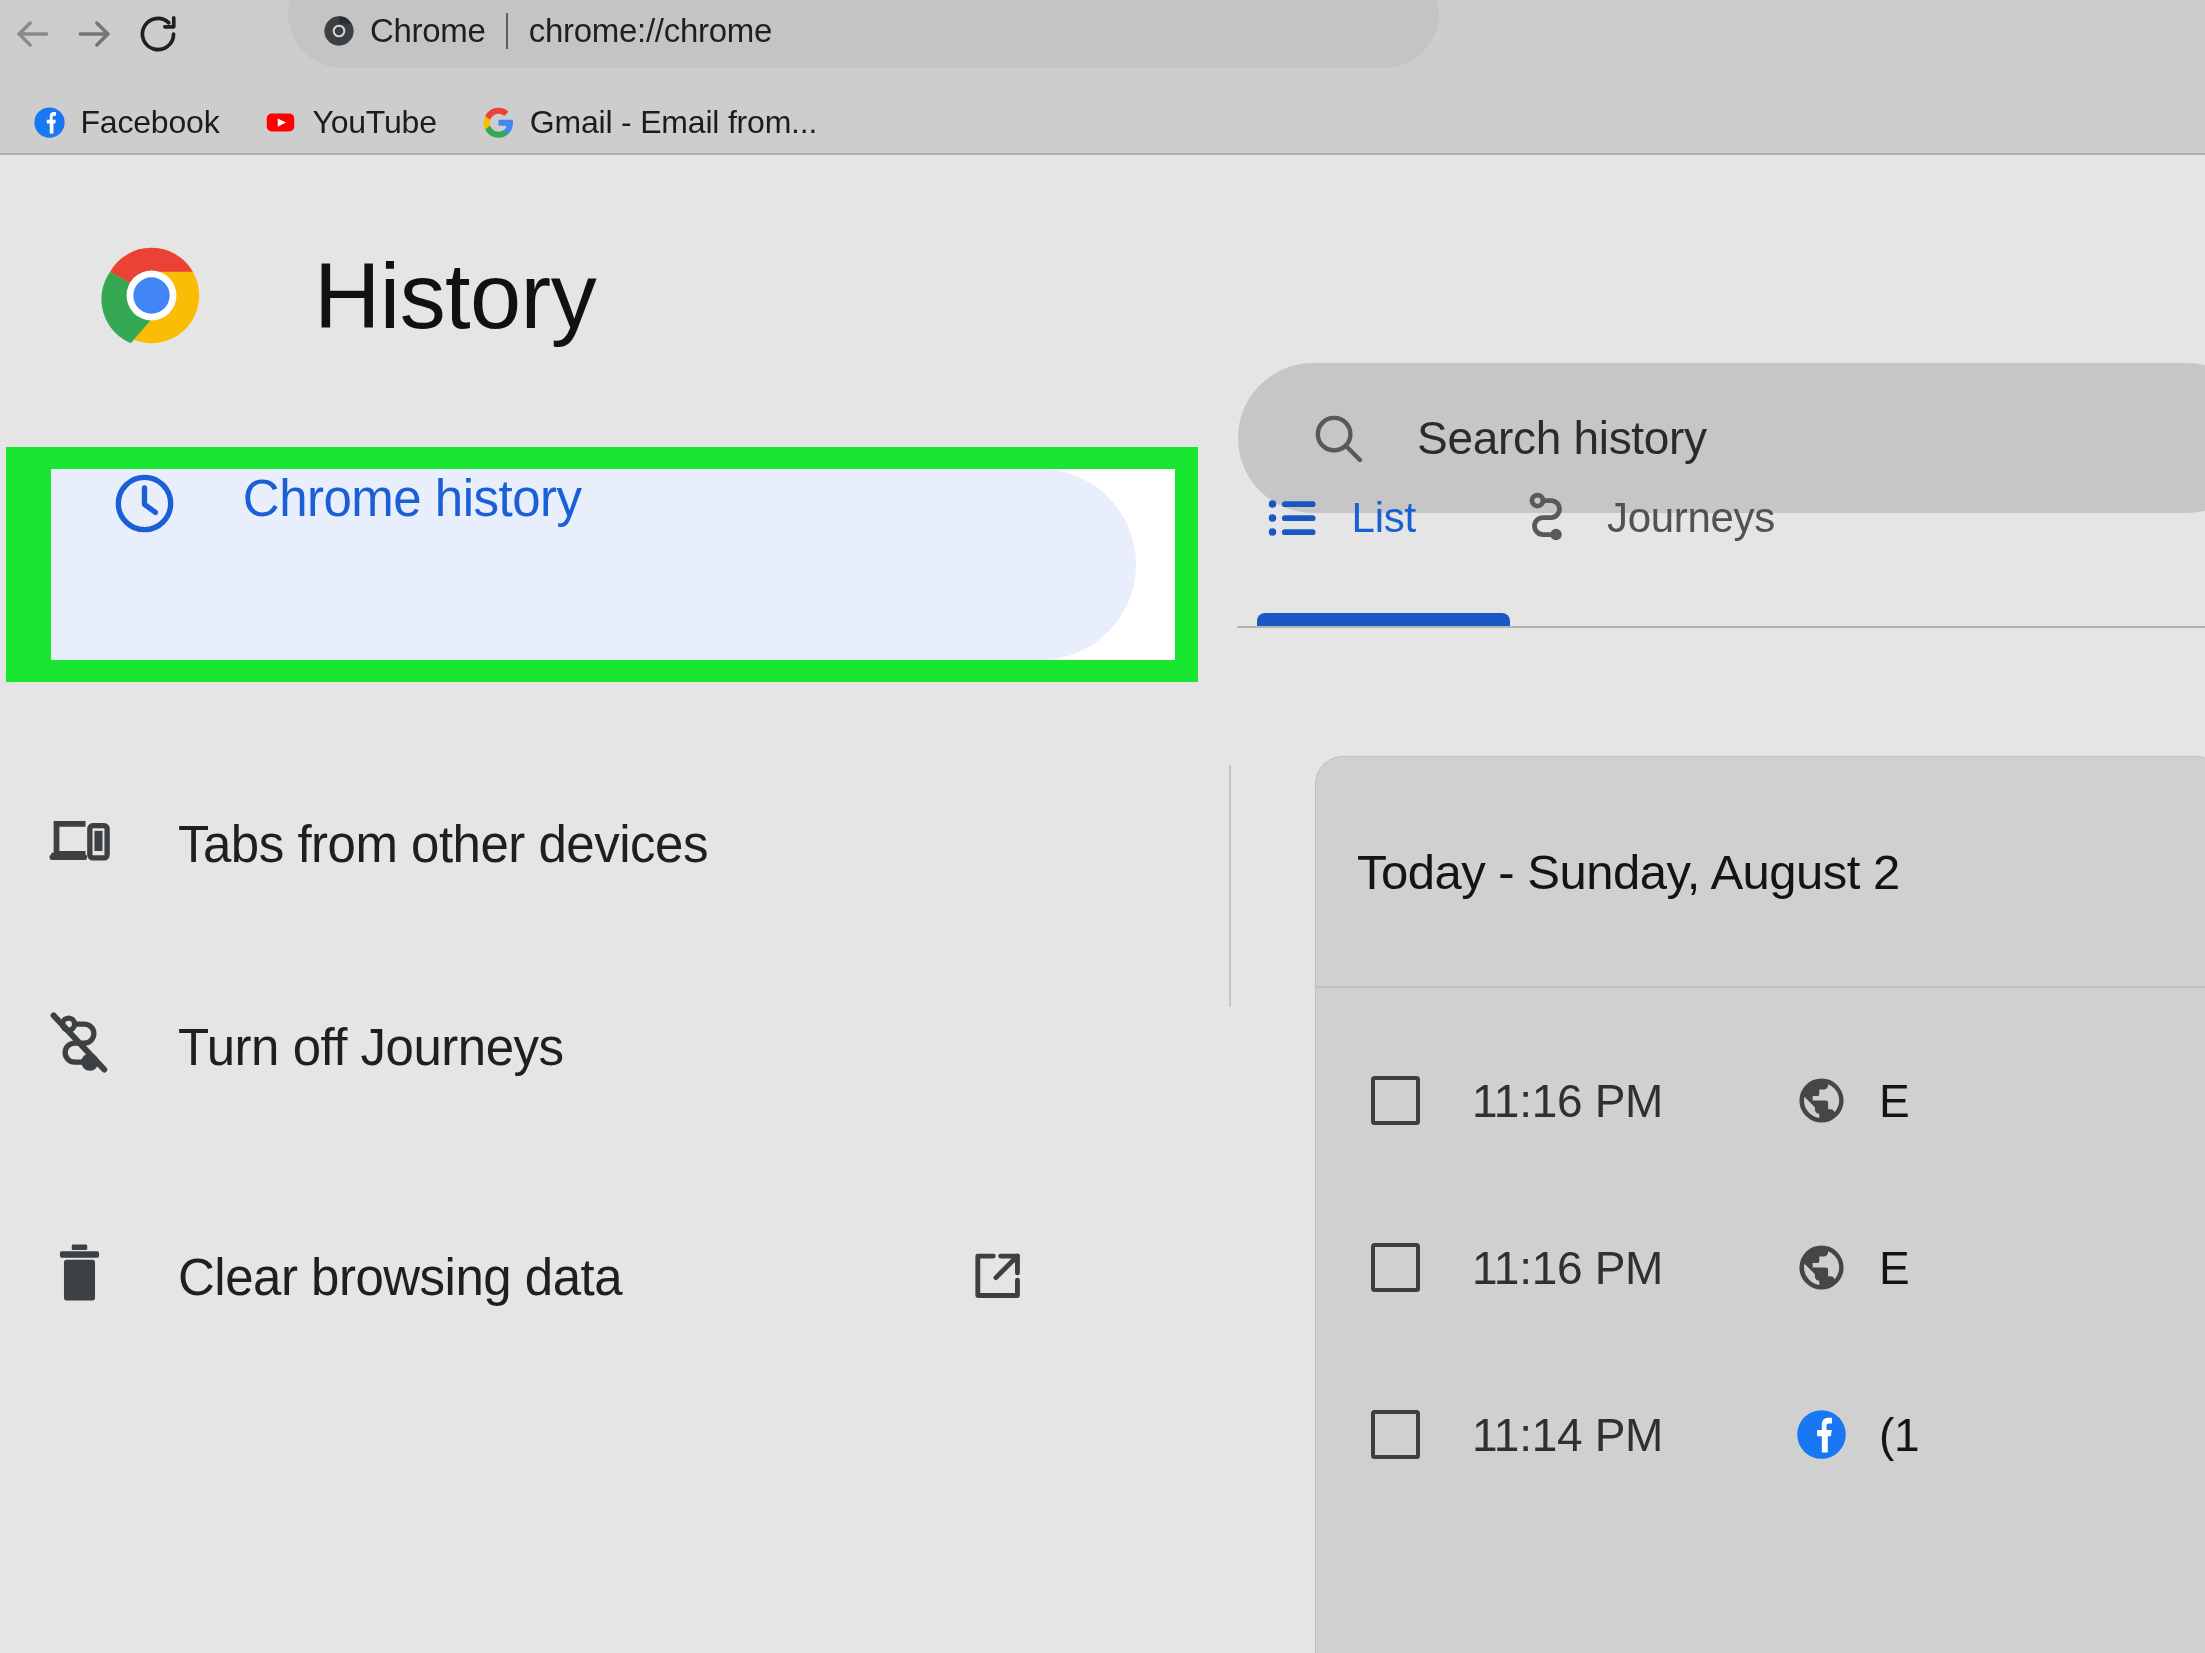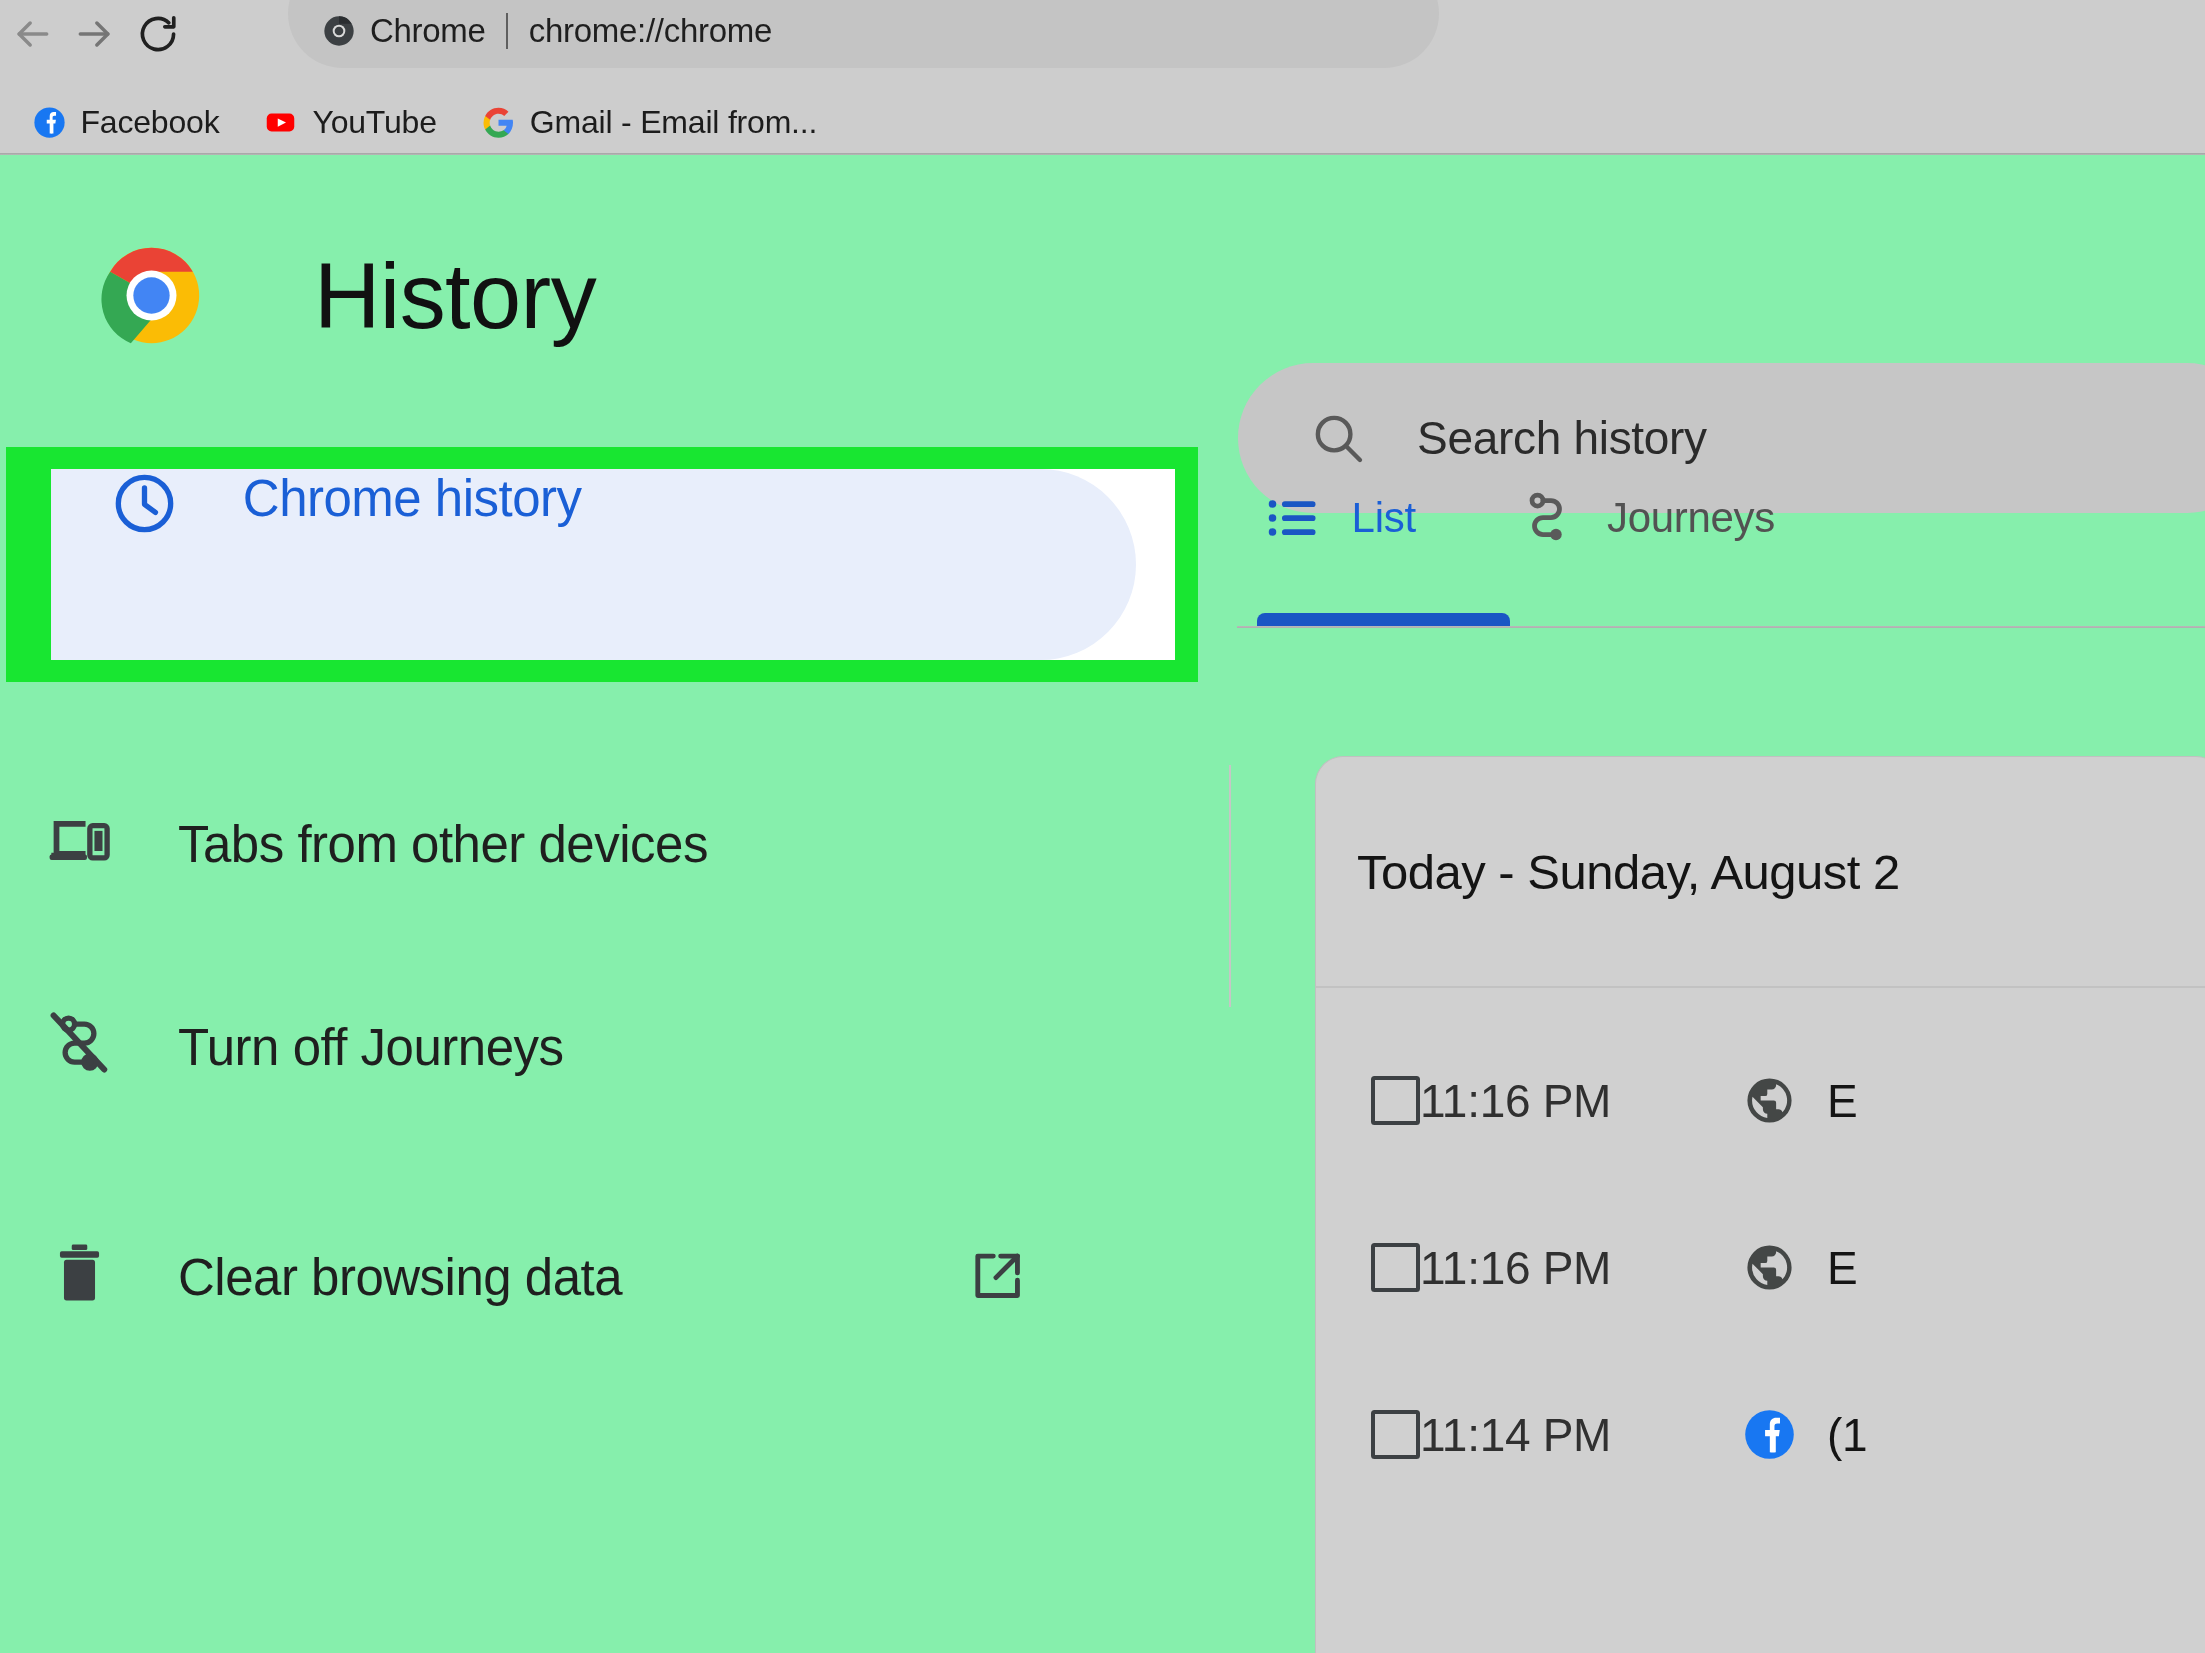--- a/index.html
+++ b/index.html
@@ -77,21 +77,21 @@
   .top-divider {
     position: absolute; left: 0; top: 153px;
     width: 2205px; height: 2.3px;
     background: linear-gradient(to bottom,#b4b4b4,#9e9e9e 50%,#c9c9c9);
   }
 
   
   .page {
     position: absolute; left: 0; top: 155px;
     width: 2205px; height: 1499px;
-    background: #86efac;
+    background: #e5e5e5;
   }
 
   
   .hist-logo {
     position: absolute; left: 97px; top: 86px;
     width: 109px; height: 109px;
   }
   .hist-title {
     position: absolute; left: 314px; top: 87px;
     font-size: 92px; font-weight: 400; color: #111111;
@@ -220,20 +220,21 @@
   .checkbox {
     width: 49px; height: 49px;
     border: 4.6px solid #3c4043;
     border-radius: 3.5px;
     flex: 0 0 auto;
     background: transparent;
   }
   .hist-time {
     font-size: 46px; color: #303030; letter-spacing: -0.3px;
     white-space: nowrap;
+    margin-left: 52px;
     width: 259px;
   }
   .favicon { width: 53px; height: 53px; flex: 0 0 auto; margin-left: 64px; position: relative; }
   .hist-title-txt {
     font-size: 46px; color: #141414; letter-spacing: -0.3px;
     white-space: nowrap; margin-left: 31px; overflow: hidden;
   }
 
   
   .left-rail {

